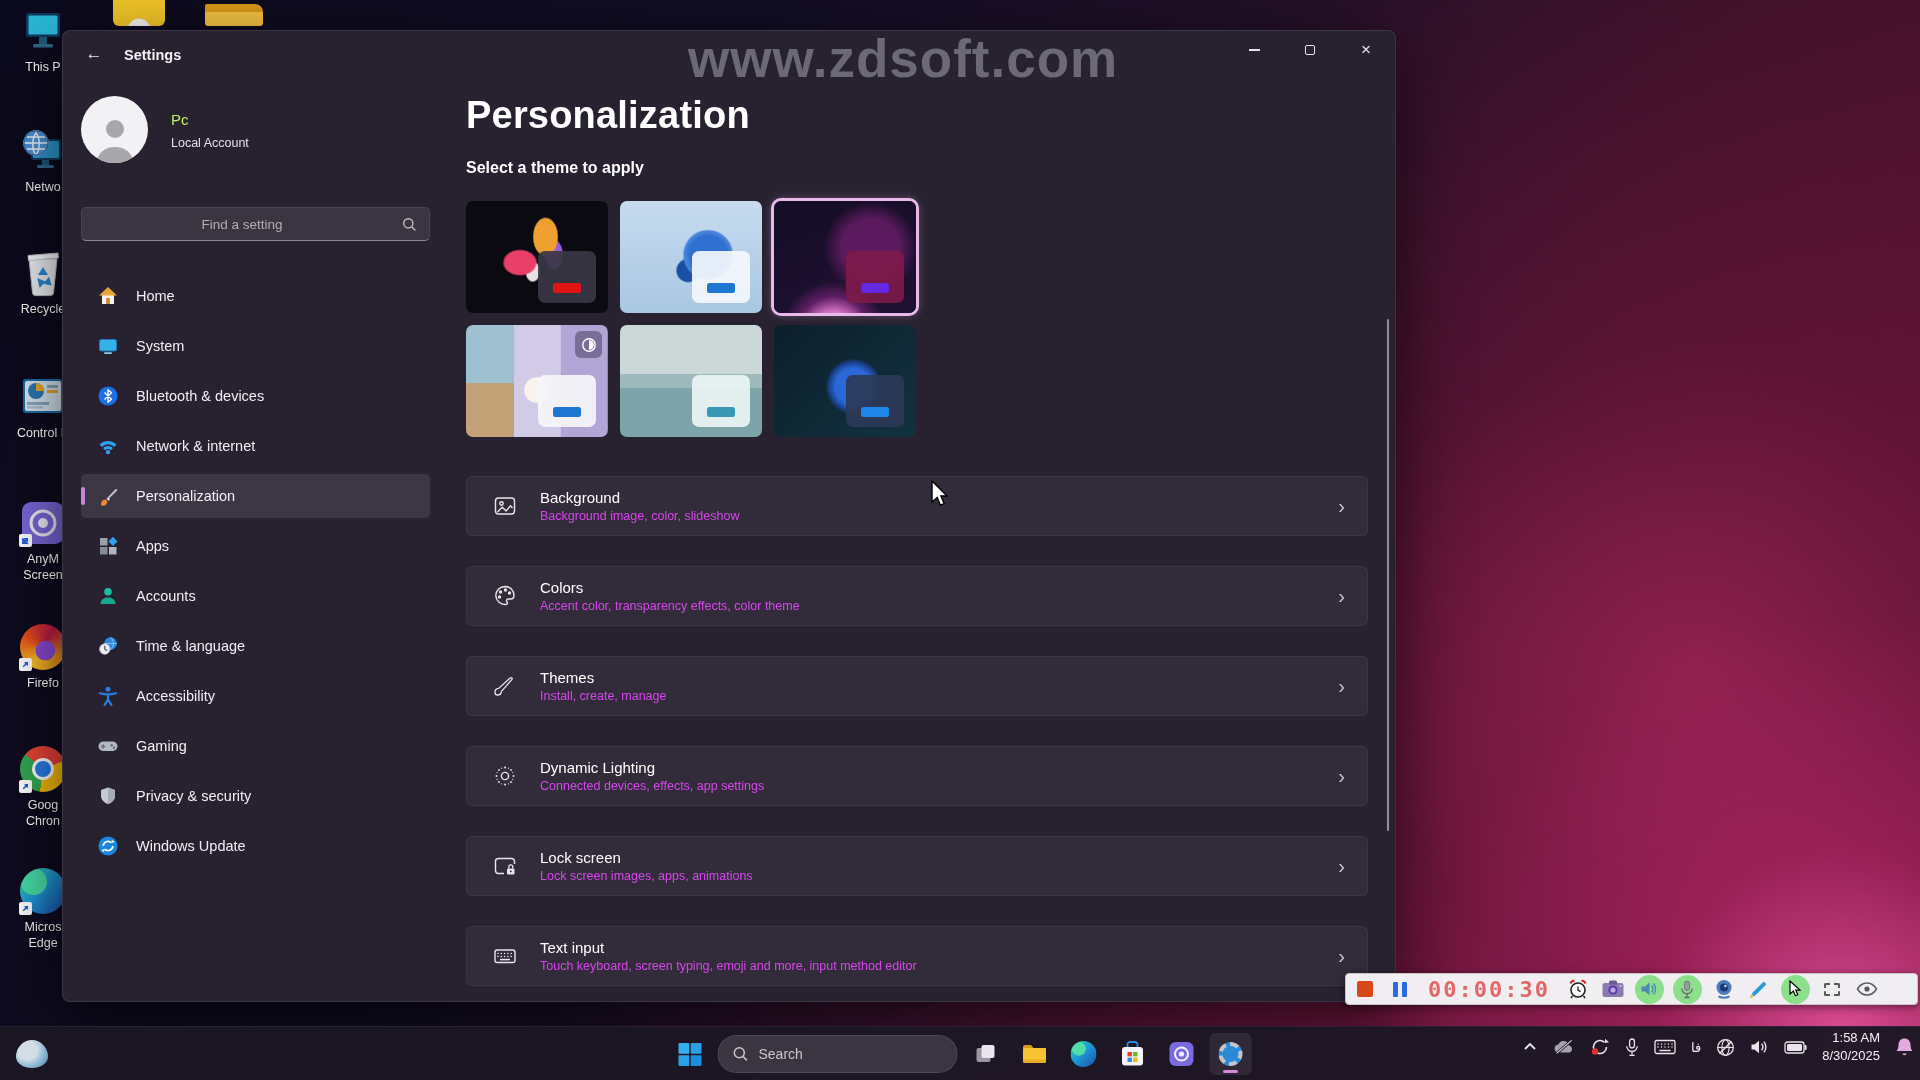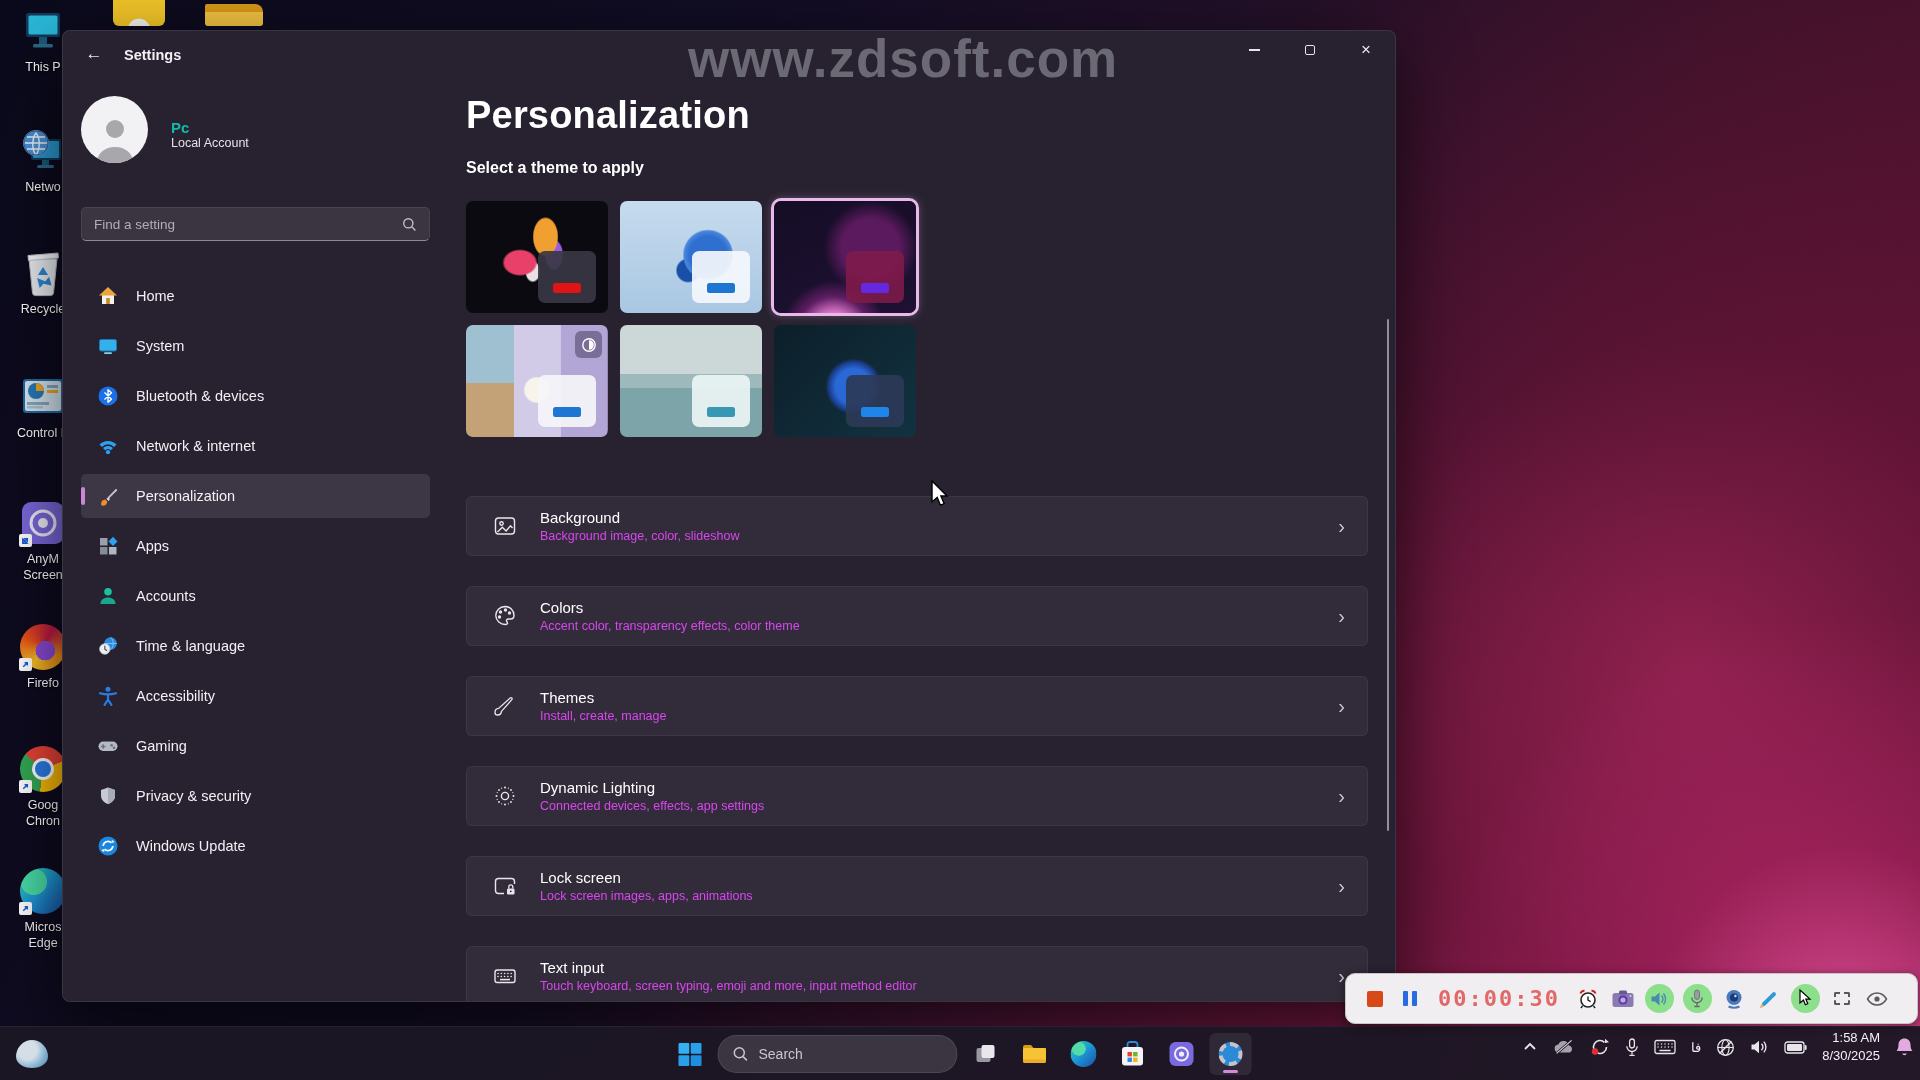--- a/index.html
+++ b/index.html
@@ -31,24 +31,24 @@
   .titlebar { position:absolute; left:0; top:0; width:100%; height:48px; }
   .back-btn { position:absolute; left:14px; top:7px; width:34px; height:32px; border-radius:4px; display:flex; align-items:center; justify-content:center; font-size:17px; color:#e8e6ec; }
   .win-title { position:absolute; left:61px; top:16px; font-size:14.5px; font-weight:600; color:#f2f0f4; }
   .cap-btn { position:absolute; top:0; width:46px; height:38px; display:flex; align-items:center; justify-content:center; }
   .cap-min span { display:block; width:11px; height:1.5px; background:#e8e6ec; }
   .cap-max span { display:block; width:10px; height:10px; border:1.4px solid #e8e6ec; border-radius:2px; }
   .cap-close { font-size:17px; color:#e8e6ec; }
 
   
   .avatar { position:absolute; left:18px; top:65px; width:67px; height:67px; border-radius:50%; background:#f2f2f4; display:flex; align-items:flex-end; justify-content:center; overflow:hidden; }
-  .acc-name { position:absolute; left:108px; top:88px; font-size:15px; font-weight:700; color:#14b8a6; }
+  .acc-name { position:absolute; left:108px; top:80px; font-size:15px; font-weight:400; color:#bef264; }
   .acc-type { position:absolute; left:108px; top:105px; font-size:12.5px; color:#e4e2e8; }
   .find-box { position:absolute; left:18px; top:176px; width:349px; height:34px; background:#3b3542; border:1px solid rgba(255,255,255,.07); border-bottom:1.5px solid #8d8896; border-radius:5px; display:flex; align-items:center; }
-  .find-box input { flex:1; background:transparent; border:none; outline:none; color:#22c55e; font-size:13.5px; padding:0 12px; font-family:"Liberation Sans",sans-serif; }
+  .find-box input { flex:1; background:transparent; border:none; outline:none; color:#22c55e; font-size:13.5px; padding:0 12px; font-family:"Liberation Sans",sans-serif;text-align:center; }
   .find-box input::placeholder { color:#b2aeb8; }
   .find-icon { margin-right:12px; display:flex; }
 
   .nav { position:absolute; left:18px; top:243px; width:349px; display:flex; flex-direction:column; gap:6px; }
   .nav-item { position:relative; height:44px; border-radius:5px; display:flex; align-items:center; padding-left:15px; gap:17px; cursor:pointer; }
   .nav-item.selected { background:#3c3645; }
   .accent-bar { position:absolute; left:0; top:13px; width:3.5px; height:18px; border-radius:2px; }
   .nicon { width:23px; height:23px; display:flex; align-items:center; justify-content:center; }
   .nlabel { font-size:14.5px; color:#f2f0f4; }
 
@@ -87,35 +87,35 @@
         background-position:0 0, 0 0, 50% 0, 100% 0; background-repeat:no-repeat; }
   .t4 .mini { background:rgba(245,245,249,.92); } .t4 .pill { background:#1d76d2; }
   .badge { position:absolute; right:6px; top:6px; width:27px; height:27px; border-radius:6px; background:rgba(110,100,140,.85); display:flex; align-items:center; justify-content:center; }
   .t5 { background:linear-gradient(180deg,#ccd7d7 0 44%, #9db9bb 44% 56%, #7da4a8 56% 100%); }
   .t5 .mini { background:rgba(236,244,244,.92); } .t5 .pill { background:#3898b4; }
   .t6 { background:
         radial-gradient(circle 36px at 56% 55%, #2a68d8 0 50%, #1a3f8c 68%, transparent 78%),
         linear-gradient(135deg,#0c1f2a,#123240); }
   .t6 .mini { background:rgba(44,58,88,.92); } .t6 .pill { background:#1d86e8; }
 
-  .rows { position:absolute; left:403px; top:465px; width:902px; display:flex; flex-direction:column; gap:30px; }
+  .rows { position:absolute; left:403px; top:445px; width:902px; display:flex; flex-direction:column; gap:30px; }
   .srow { position:relative; height:60px; background:#322c3a; border:1px solid rgba(255,255,255,.055); border-radius:6px; display:flex; align-items:center; padding-left:24px; gap:22px; cursor:pointer; }
   .srow .txt { display:flex; flex-direction:column; gap:3px; }
   .srow .rt { font-size:15px; color:#fff; }
   .srow .rs { font-size:12.5px; color:#d946ef; }
   .chev { position:absolute; right:22px; top:50%; transform:translateY(-50%); font-size:20px; color:#c9c5d0; line-height:1; }
   .ricon { width:27px; height:27px; display:flex; align-items:center; justify-content:center; }
 
   .scrollbar { position:absolute; right:6px; top:288px; width:2.5px; height:512px; background:#928e9a; border-radius:2px; }
 
   
   .watermark { position:absolute; left:688px; top:28px; z-index:8; font-size:53px; font-weight:700; color:#6b6974; letter-spacing:1px; }
 
   
-  .rec-bar { position:absolute; left:1345px; top:973px; width:573px; height:51px; background:#f0eef0; border:1px solid #c8c4c8; border-radius:10px; box-shadow:0 2px 8px rgba(0,0,0,.5); z-index:30; display:flex; align-items:center; gap:9px; padding:0 16px; }
+  .rec-bar { position:absolute; left:1345px; top:973px; width:573px; height:32px; background:#f0eef0; border:1px solid #c8c4c8; border-radius:4px; box-shadow:0 2px 8px rgba(0,0,0,.5); z-index:30; display:flex; align-items:center; gap:9px; padding:0 6px; }
   .stop-btn { width:16px; height:16px; background:#d84818; border-radius:2px; }
   .pause-btn { display:flex; gap:4px; }
   .pause-btn i { display:block; width:5px; height:15px; background:#2a6ae0; border-radius:1px; }
   .rec-time { font-family:"DejaVu Sans Mono",monospace; font-size:22px; font-weight:700; color:#e05050; letter-spacing:2px; opacity:.85; margin:0 6px; }
   .greenc { width:29px; height:29px; border-radius:50%; background:#8ce08c; display:flex; align-items:center; justify-content:center; }
   .tool { display:flex; align-items:center; justify-content:center; width:26px; height:29px; }
   .pencil { width:18px; height:4px; background:#2a9ad8; border-radius:2px; transform:rotate(-45deg); position:relative; }
   .pencil:after { content:""; position:absolute; left:-4px; top:0; border-top:2px solid transparent; border-bottom:2px solid transparent; border-right:4px solid #e8b060; }
   .region { width:16px; height:13px; border:2px dashed #5a5a5a; border-radius:2px; }
 

